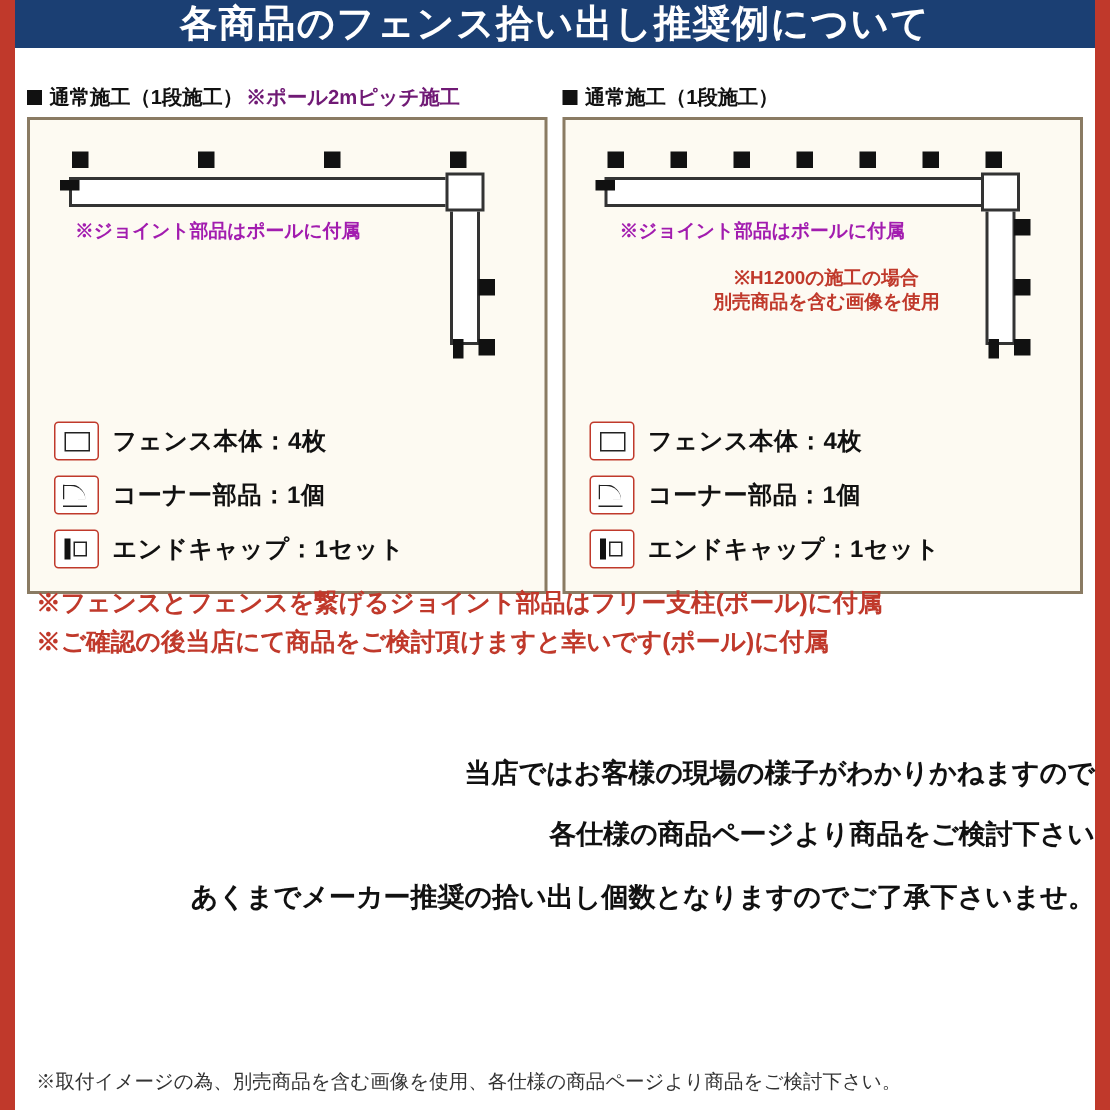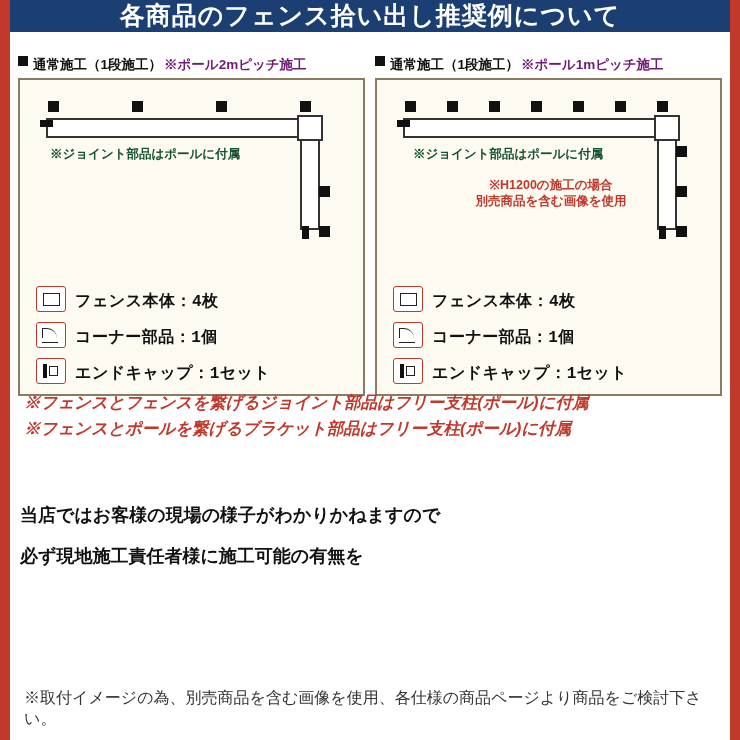--- a/index.html
+++ b/index.html
@@ -48,20 +48,21 @@
     width: 704px;
     display: flex;
     gap: 10px;
   }
   .panel {
     width: 347px;
     box-sizing: border-box;
   }
   .panel-head {
     display: flex;
+    align-items: center;
     gap: 2px;
     font-size: 13.5px;
     font-weight: bold;
     white-space: nowrap;
     margin-bottom: 4px;
   }
   .sq-mark {
     display: inline-block;
     width: 10px;
     height: 10px;
@@ -119,21 +120,21 @@
     position: absolute;
     width: 13px;
     height: 7px;
     background: #111111;
   }
   .note-joint {
     position: absolute;
     left: 30px;
     top: 66px;
     font-size: 12.5px;
-    color: #14532d;
+    color: #a21caf;
     font-weight: bold;
   }
   .note-red {
     position: absolute;
     left: 36px;
     top: 98px;
     font-size: 12.5px;
     color: #c0392b;
     font-weight: bold;
     line-height: 1.25;
@@ -142,23 +143,22 @@
   }
 
   .legend {
     position: absolute;
     left: 16px;
     bottom: 10px;
     width: 312px;
   }
   .legend-row {
     display: flex;
-    align-items: flex-end;
+    align-items: center;
     height: 36px;
-    font-family: Liberation Mono, monospace;
   }
   .legend-icon {
     width: 30px;
     height: 26px;
     border: 1.5px solid #c0392b;
     border-radius: 3px;
     margin-right: 9px;
     display: flex;
     align-items: center;
     justify-content: center;
@@ -227,40 +227,39 @@
 
   .red-notes {
     position: absolute;
     top: 390px;
     left: 14px;
     width: 700px;
     color: #c0392b;
     font-size: 16.5px;
     font-weight: bold;
     line-height: 1.55;
-    font-style: italic;
   }
 
   .body-text {
     position: absolute;
     top: 495px;
     left: 10px;
     width: 710px;
-    text-align: left;
+    text-align: right;
     font-size: 18px;
     color: #111111;
     font-weight: bold;
     line-height: 2.3;
   }
 
   .footnote {
     position: absolute;
     bottom: 10px;
     left: 14px;
-    font-size: 16px;
+    font-size: 13px;
     color: #333333;
   }
 </style>
 </head>
 <body>
 
 <div class="page">
 
   <div class="title-bar">
     <div class="title-text">各商品のフェンス拾い出し推奨例について</div>
@@ -309,21 +308,20 @@
             <span class="legend-label">エンドキャップ：1セット</span>
           </div>
         </div>
       </div>
     </div>
 
     <div class="panel">
       <div class="panel-head">
         <span class="sq-mark"></span>
         <span class="head-main">通常施工（1段施工）</span>
-        <span class="head-sub">※ポール1mピッチ施工</span>
       </div>
       <div class="panel-body">
         <div class="diagram">
           <div class="rail rail-h"></div>
           <div class="rail rail-v"></div>
           <div class="corner-box"></div>
           <div class="pole" style="left:28px; top:21px;"></div>
           <div class="pole" style="left:70px; top:21px;"></div>
           <div class="pole" style="left:112px; top:21px;"></div>
           <div class="pole" style="left:154px; top:21px;"></div>
@@ -361,23 +359,24 @@
             <span class="legend-label">エンドキャップ：1セット</span>
           </div>
         </div>
       </div>
     </div>
 
   </div>
 
   <div class="red-notes">
     <div>※フェンスとフェンスを繋げるジョイント部品はフリー支柱(ポール)に付属</div>
-    <div>※フェンスとポールを繋げるブラケット部品はフリー支柱(ポール)に付属</div>
+    <div>※ご確認の後当店にて商品をご検討頂けますと幸いです(ポール)に付属</div>
   </div>
 
   <div class="body-text">
     <div>当店ではお客様の現場の様子がわかりかねますので</div>
-    <div>必ず現地施工責任者様に施工可能の有無を</div>
+    <div>各仕様の商品ページより商品をご検討下さい</div>
+    <div>あくまでメーカー推奨の拾い出し個数となりますのでご了承下さいませ。</div>
   </div>
 
   <div class="footnote">※取付イメージの為、別売商品を含む画像を使用、各仕様の商品ページより商品をご検討下さい。</div>
 
 </div>
 
 </body></html>

